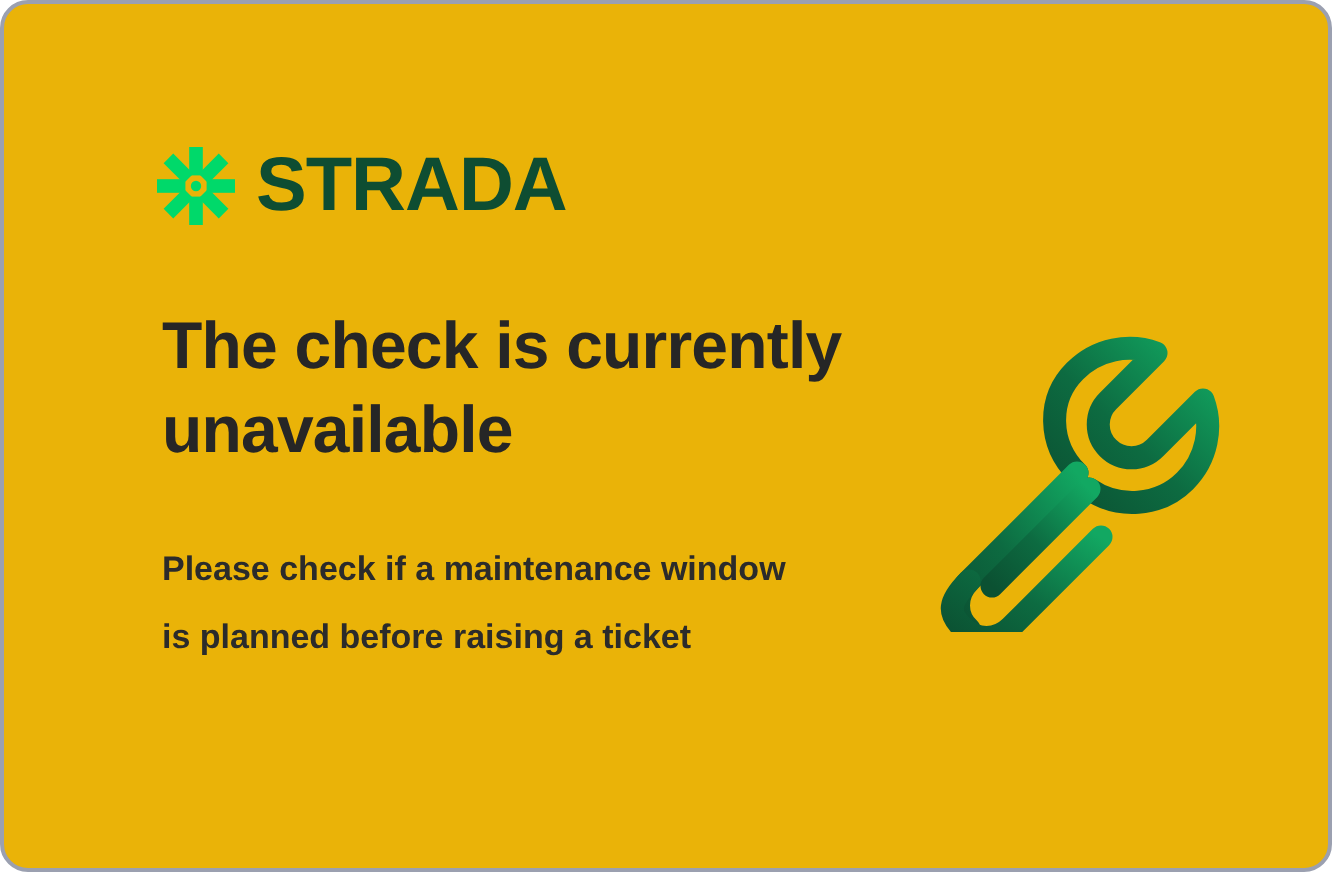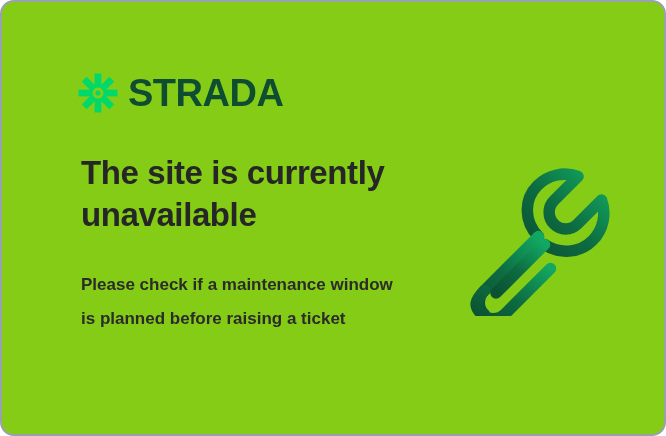--- a/index.html
+++ b/index.html
@@ -14,21 +14,21 @@
     overflow: hidden;
     font-family: "Liberation Sans", sans-serif;
     -webkit-font-smoothing: antialiased;
   }
 
   .card {
     position: relative;
     box-sizing: border-box;
     width: 666px;
     height: 436px;
-    background: #84cc16;
+    background: #eab308;
     border: 2px solid #9ba0b0;
     border-radius: 14px;
     overflow: hidden;
   }
 
   
   .logo {
     position: absolute;
     left: 76px;
     top: 68px;
@@ -117,21 +117,21 @@
           <rect x="16.6" y="0.5" width="6.8" height="14.2" transform="rotate(-45 20 20)"></rect>
           <rect x="16.6" y="25.3" width="6.8" height="14.2" transform="rotate(-45 20 20)"></rect>
 
           <circle cx="20" cy="20" r="2.6"></circle>
         </g>
       </svg>
     </span>
     <span class="logo-word">STRADA</span>
   </div>
 
-  <h1 class="headline">The site is currently unavailable</h1>
+  <h1 class="headline">The check is currently unavailable</h1>
 
   <p class="body-copy">Please check if a maintenance window is planned before raising a ticket</p>
 
   <div class="wrench">
     <svg viewBox="0 0 166 166" xmlns="http://www.w3.org/2000/svg" aria-hidden="true">
       <defs>
         <linearGradient id="wrenchGrad" x1="0" y1="1" x2="1" y2="0">
           <stop offset="0%" stop-color="#0b5132"></stop>
           <stop offset="45%" stop-color="#0d6b41"></stop>
           <stop offset="100%" stop-color="#12a862"></stop>

